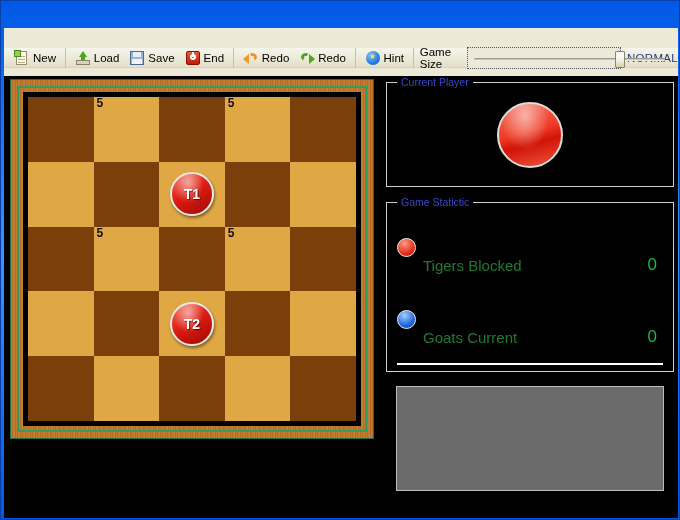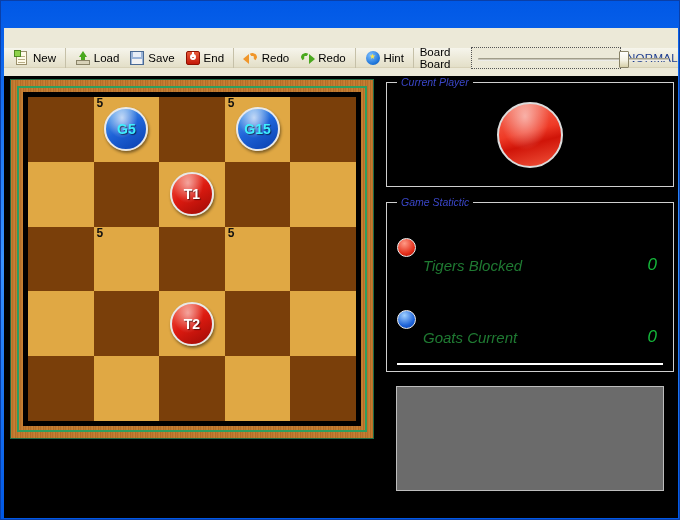--- a/index.html
+++ b/index.html
@@ -213,21 +213,21 @@
   }
   .piece-label {
     font-size: 14px; font-weight: bold;
     font-family: "Liberation Sans", sans-serif;
     text-shadow: 1px 1px 1px rgba(0,0,0,.55);
   }
   .piece.goat .piece-label  { color: #3ff0ff; }
   .piece.tiger .piece-label { color: #ffffff; }
 
   
-  #right { position: absolute; left: 380px; top: 0px; width: 292px; height: 318px; font-style: italic; }
+  #right { position: absolute; left: 380px; top: 0px; width: 292px; height: 318px; }
 
   .group {
     position: absolute; border: 1px solid #cfcfcf; background: #000;
   }
   .group-title {
     position: absolute; left: 10px; top: -7px;
     background: #000; padding: 0 4px;
     font-size: 10.5px; color: #3a46c8; white-space: nowrap;
   }
   #grp-current { left: 2px; top: 6px; width: 288px; height: 105px; }
@@ -349,49 +349,43 @@
       <div class="tb-btn">
         <span class="tb-ico ico-hint">
           <span class="g"></span>
             <span class="s"></span>
         </span>
         <span>Hint</span>
       </div>
 
       <div class="tb-sep"></div>
 
-      <div id="boardsize-label">Board Board</div>
+      <div id="boardsize-label">Game Size</div>
 
       <div id="slider-wrap">
         <div id="slider-track"></div>
         <div id="slider-thumb" style="left: 147.18px;"></div>
       </div>
 
       <div id="boardsize-value">NORMAL</div>
     </div>
 
     <div id="main">
 
       <div id="board-outer">
         <div id="board-green">
           <div id="board-black">
             <div id="grid">
                 <div class="cell dark"></div>
                 <div class="cell light">
                   <div class="cell-count">5</div>
-                  <div class="piece goat">
-                    <span class="piece-label">G5</span>
-                  </div>
                 </div>
                 <div class="cell dark"></div>
                 <div class="cell light">
                   <div class="cell-count">5</div>
-                  <div class="piece goat">
-                    <span class="piece-label">G15</span>
-                  </div>
                 </div>
                 <div class="cell dark"></div>
                 <div class="cell light"></div>
                 <div class="cell dark"></div>
                 <div class="cell light">
                   <div class="piece tiger">
                     <span class="piece-label">T1</span>
                   </div>
                 </div>
                 <div class="cell dark"></div>

